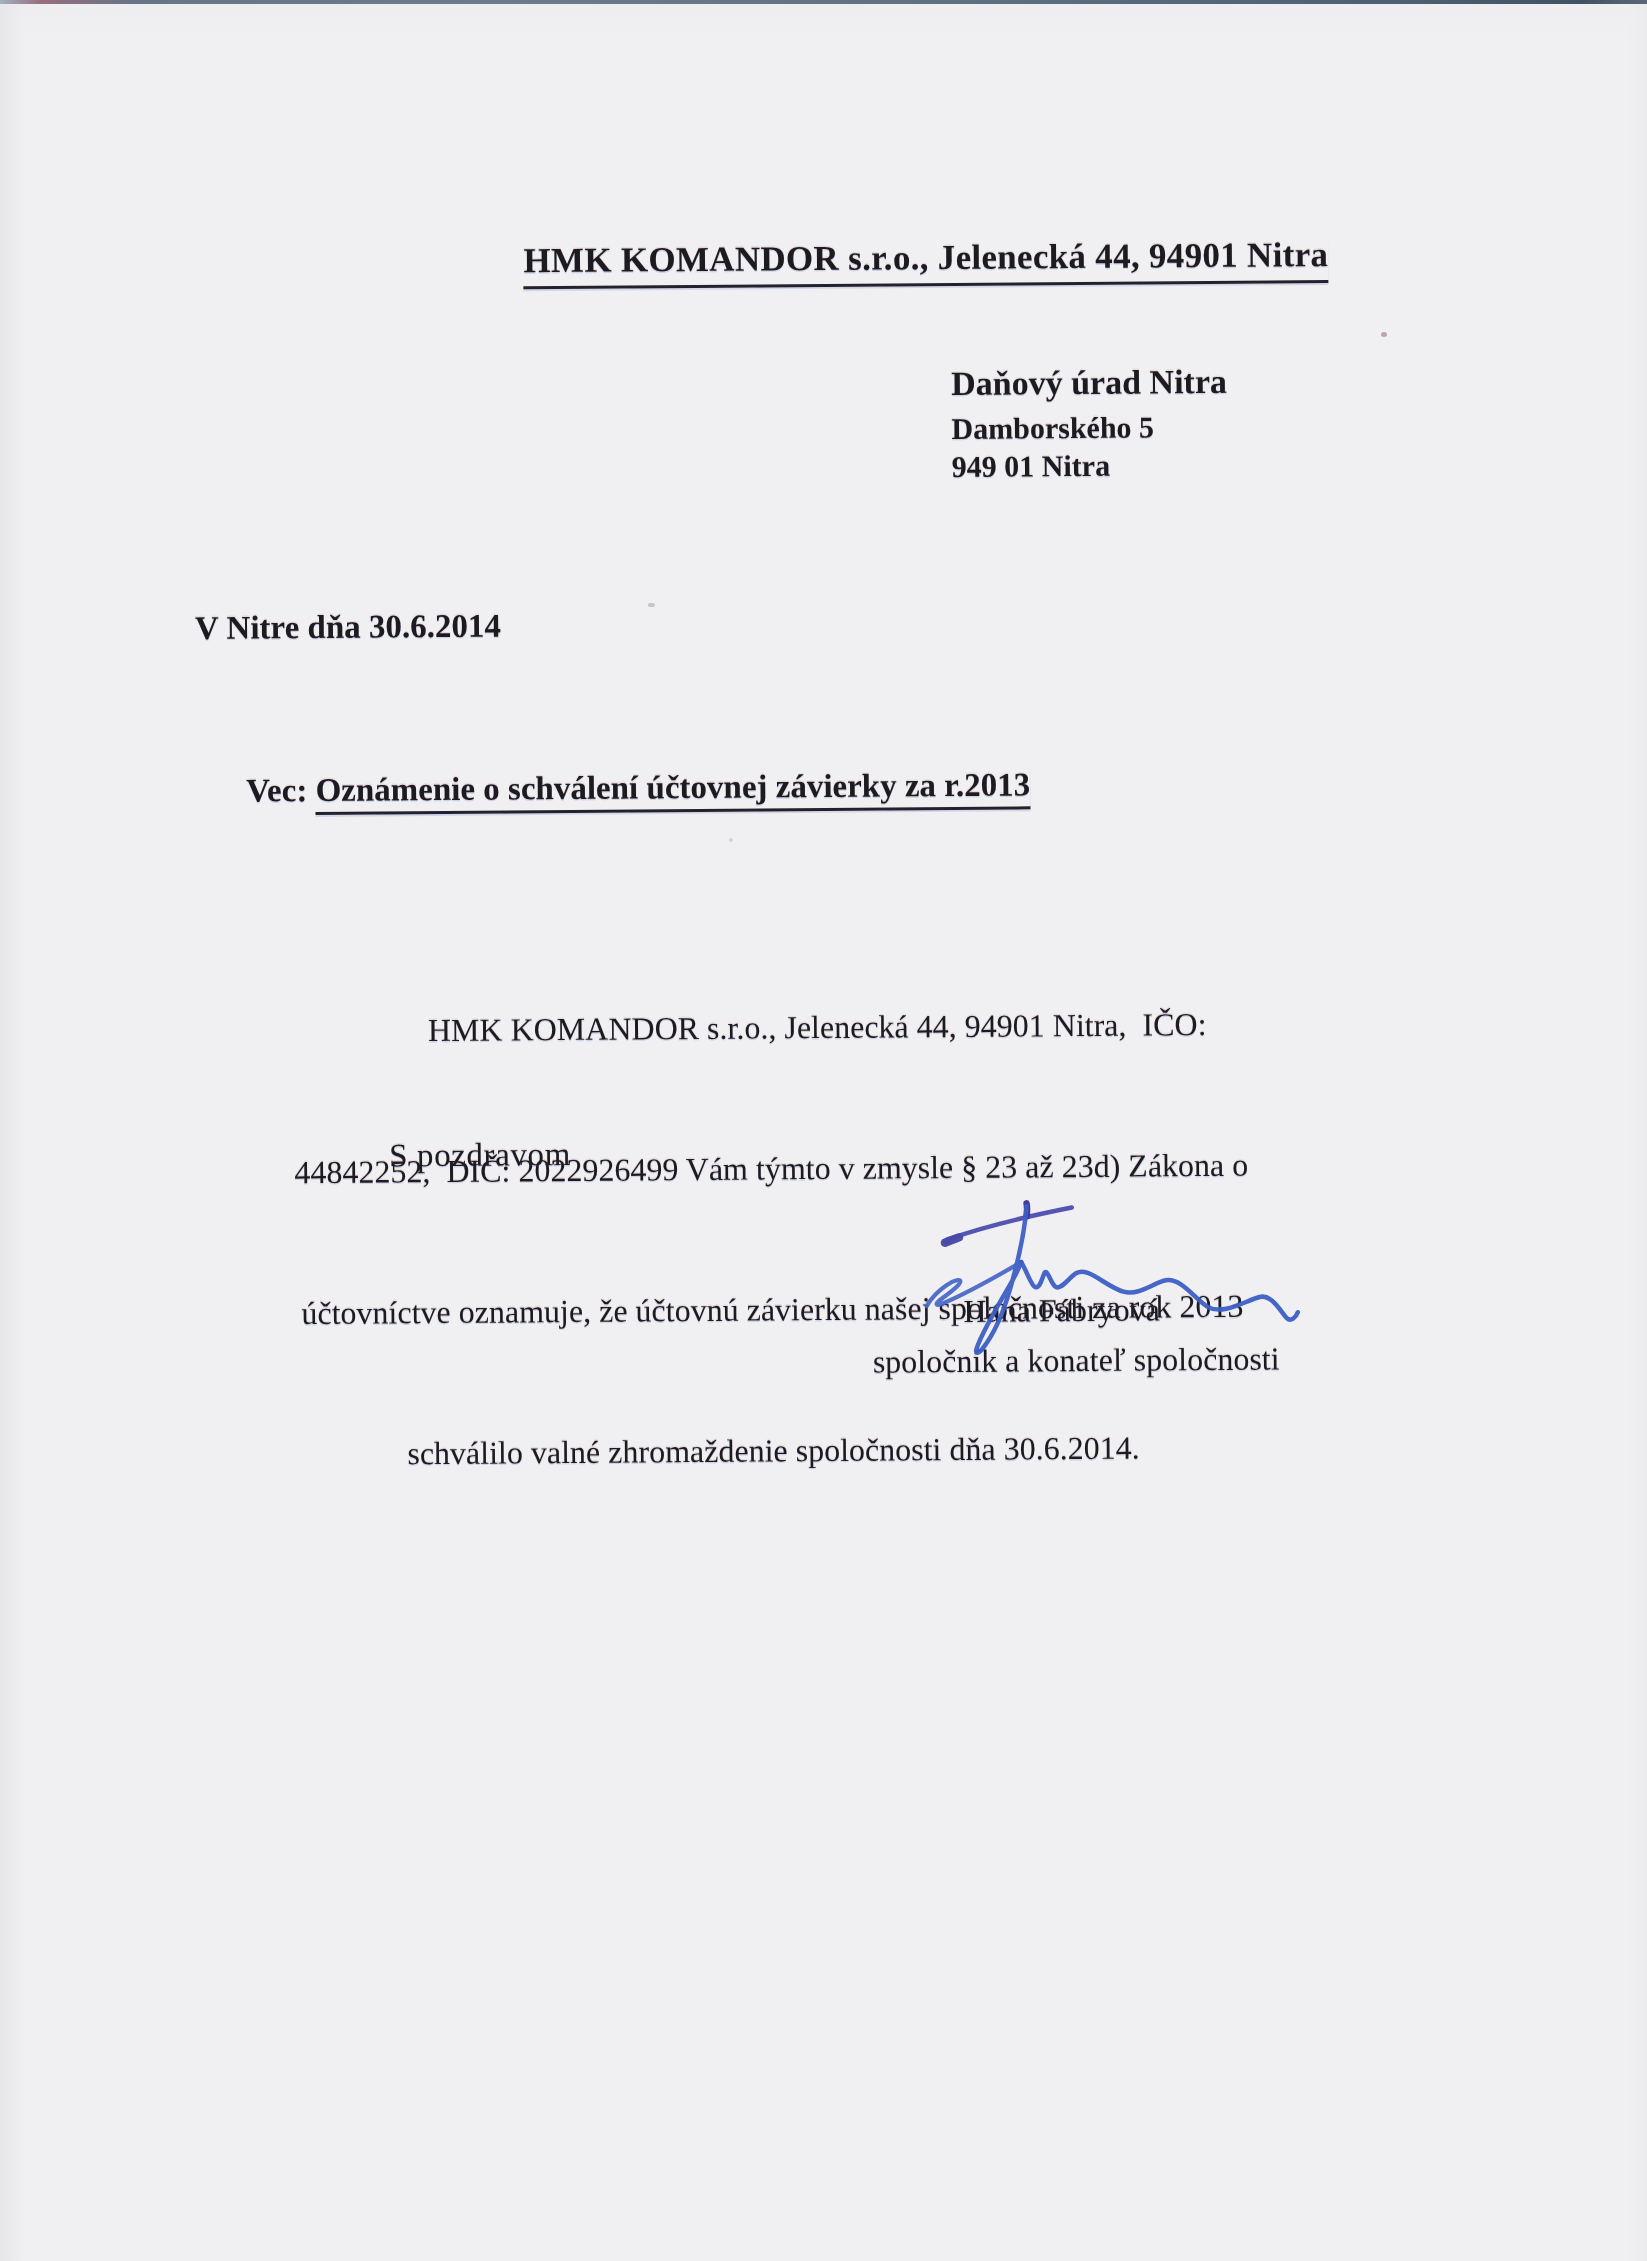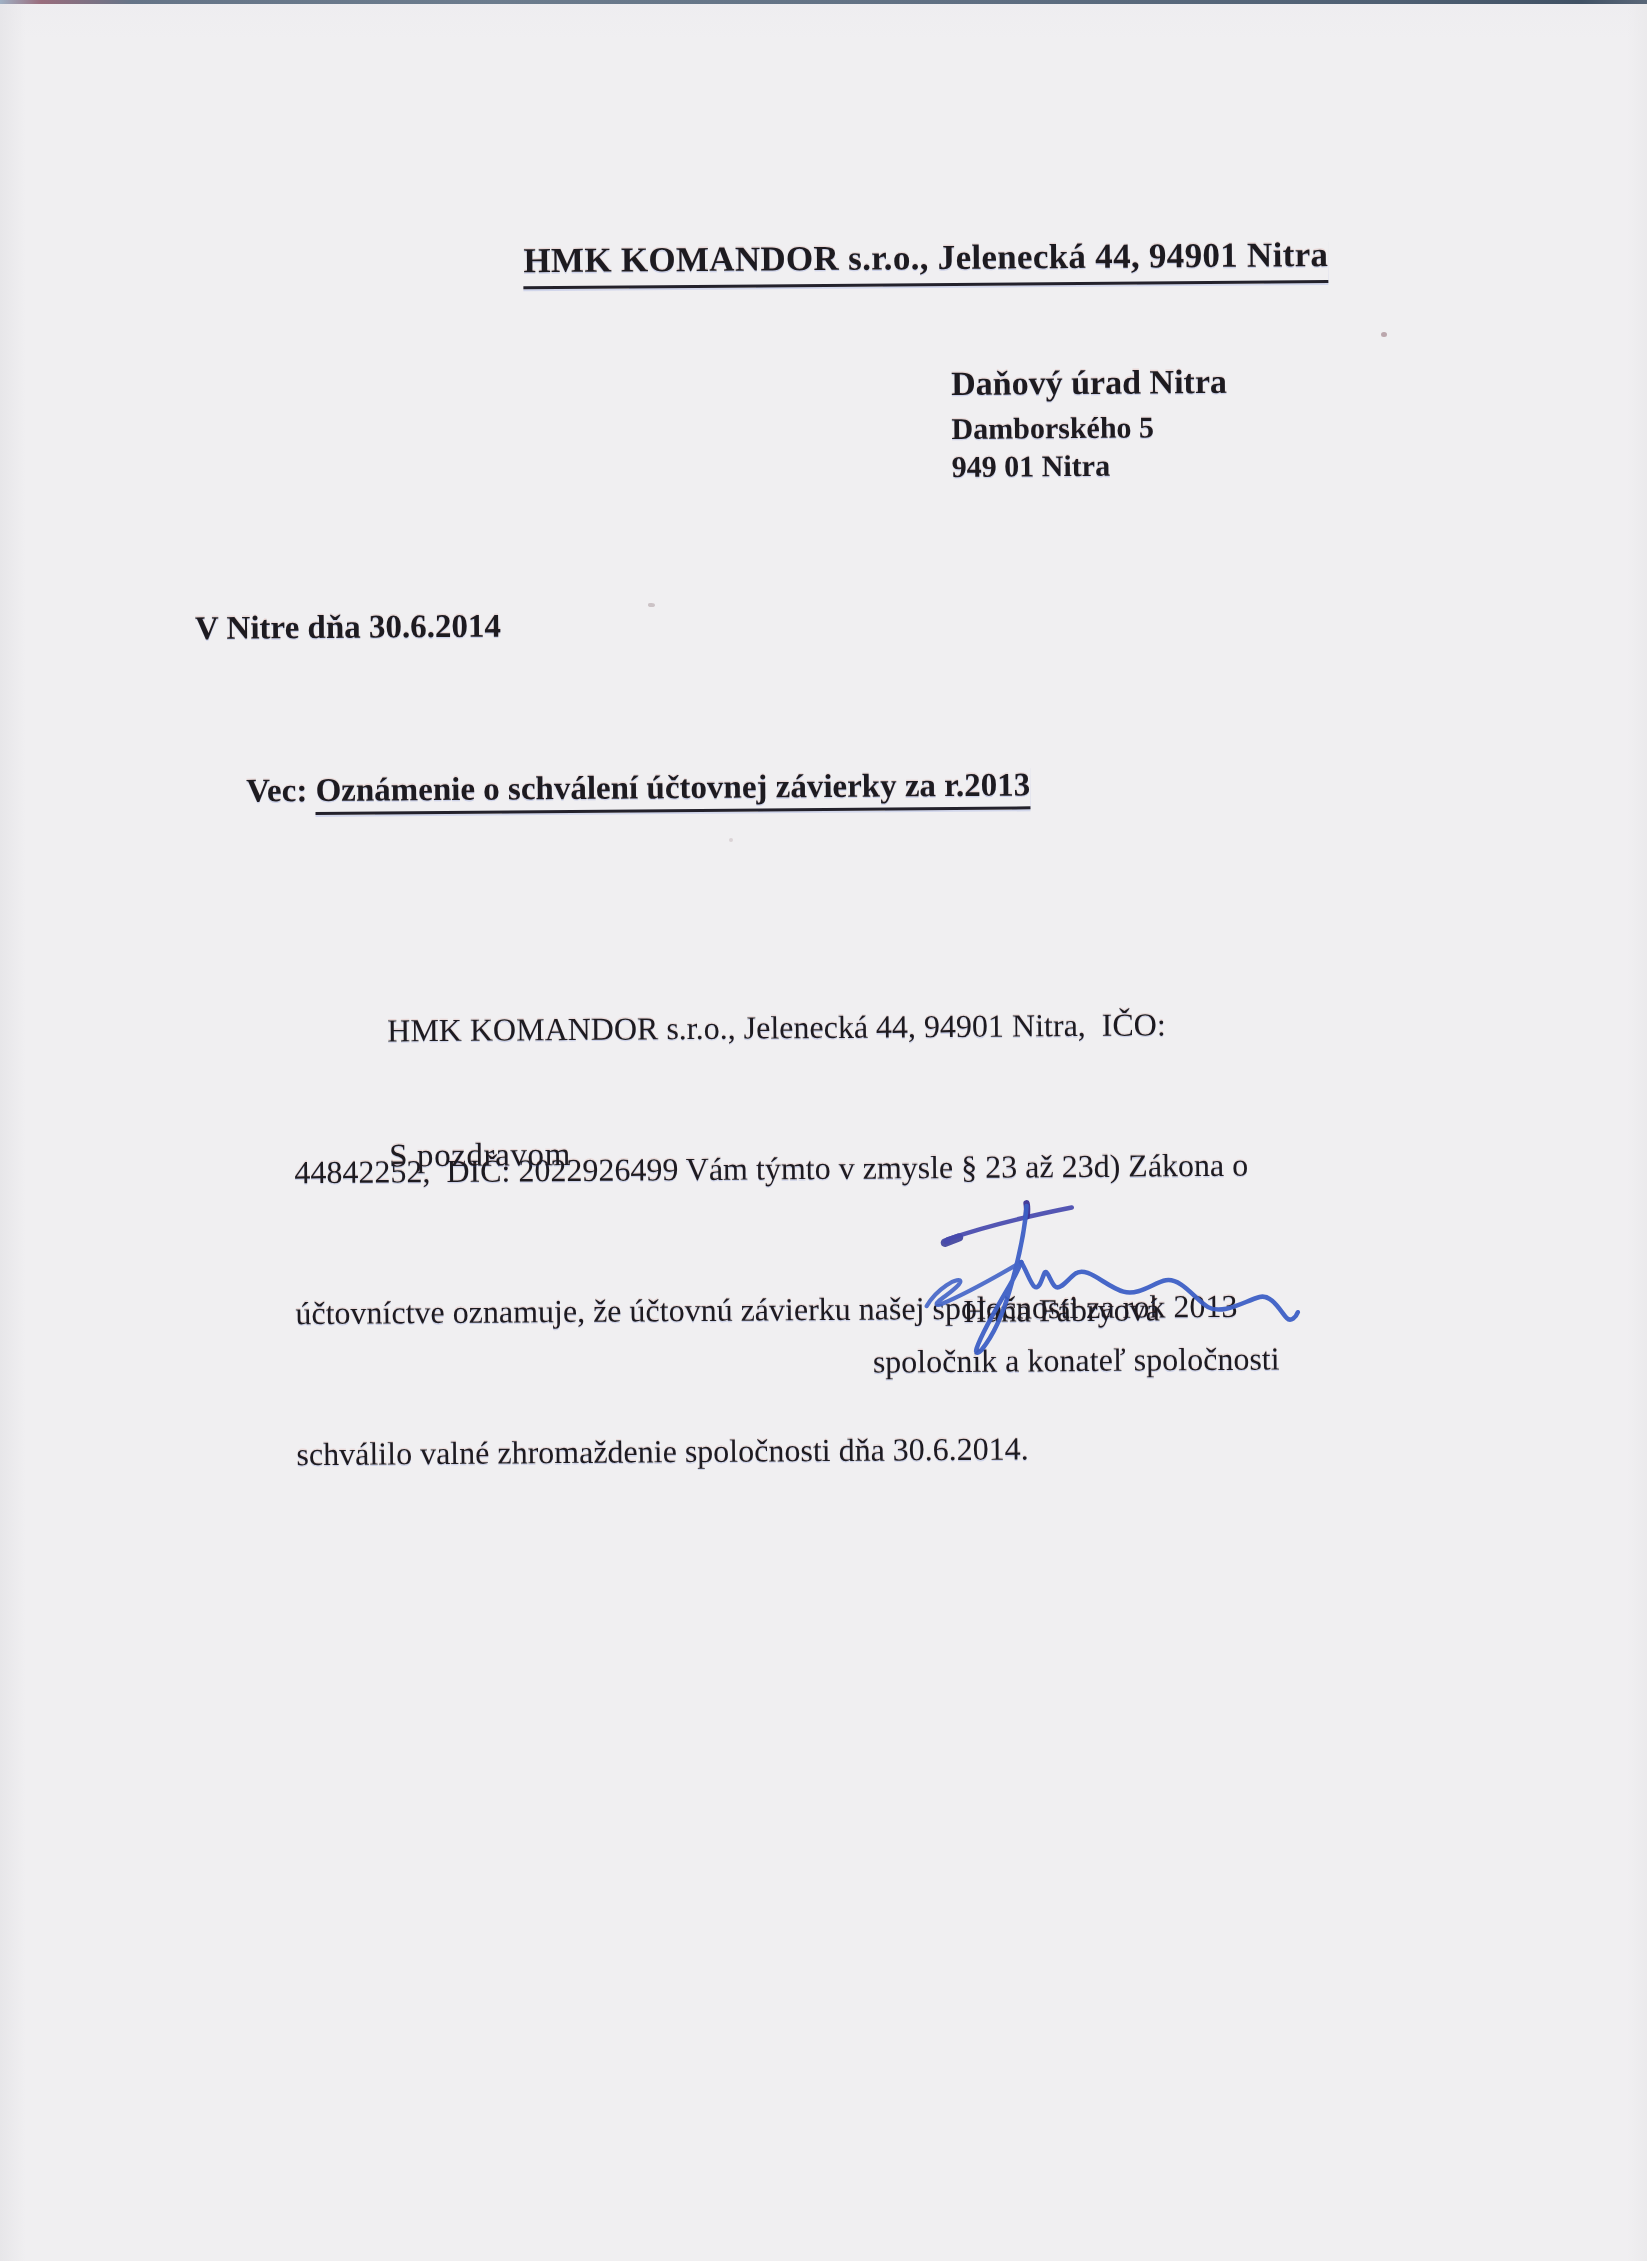--- a/index.html
+++ b/index.html
@@ -10,20 +10,21 @@
     font-family:"Liberation Serif", serif;
     position:relative;
   }
   .page{
     position:absolute;inset:0;
     background:
       linear-gradient(90deg, #e7e6e9 0px, rgba(240,239,241,0) 26px),
       linear-gradient(270deg, #ebeaec 0px, rgba(240,239,241,0) 19.4px),
       linear-gradient(180deg, #eeedf0 0px, rgba(240,239,241,0) 39px),
       #f0eff1;
+    text-align: center;
   }
   .scan-top-edge{
     position:absolute;top:0;left:0;width:100%;height:3.9px;
     background:linear-gradient(90deg,
       #93a7bd 0%, #8a5668 2.5%, #4d5f75 8%, #55687c 30%,
       #45586e 60%, #32465c 85%, #22364c 96%, #405064 100%);
     opacity:.85;
   }
   .scan-content{
     position:absolute;inset:0;

